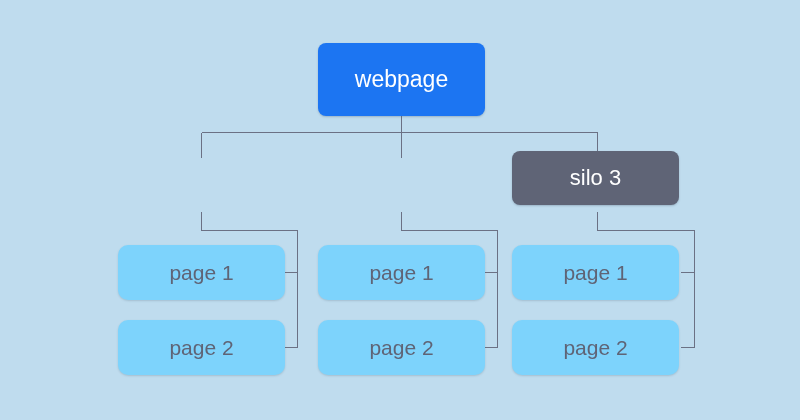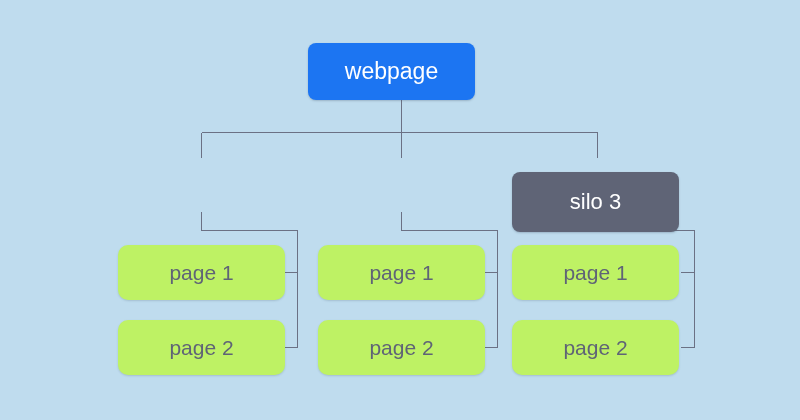--- a/index.html
+++ b/index.html
@@ -48,21 +48,21 @@
     font-size: 23px;
     box-shadow: 0 1px 2px rgba(70,90,110,0.30);
   }
   .node-silo {
     background: #5f6476;
     color: #ffffff;
     font-size: 22px;
     box-shadow: 0 1px 2px rgba(70,90,110,0.30);
   }
   .node-page {
-    background: #bef264;
+    background: #7dd3fc;
     color: #5f6476;
     font-size: 21px;
     border-radius: 10px;
     box-shadow: 0 1px 2px rgba(70,90,110,0.22);
   }
 </style>
 </head>
 <body>
 
 <div id="diagram-root">
@@ -85,39 +85,39 @@
       <path d="M401.5,212 L401.5,230.5 L497.5,230.5 L497.5,347.5"></path>
       <path d="M497.5,272.5 L484,272.5"></path>
       <path d="M497.5,347.5 L484,347.5"></path>
 
       <path d="M597.5,212 L597.5,230.5 L694.5,230.5 L694.5,347.5"></path>
       <path d="M694.5,272.5 L681,272.5"></path>
       <path d="M694.5,347.5 L681,347.5"></path>
     </g>
   </svg>
 
-  <div class="node node-root" style="left:308px; top:43px; width:167px; height:57px;">
+  <div class="node node-root" style="left:318px; top:43px; width:167px; height:73px;">
     <span class="node-label">webpage</span>
   </div>
 
   <div class="node node-page" style="left:118px; top:245px; width:167px; height:55px;">
     <span class="node-label">page 1</span>
   </div>
   <div class="node node-page" style="left:118px; top:320px; width:167px; height:55px;">
     <span class="node-label">page 2</span>
   </div>
 
   <div class="node node-page" style="left:318px; top:245px; width:167px; height:55px;">
     <span class="node-label">page 1</span>
   </div>
   <div class="node node-page" style="left:318px; top:320px; width:167px; height:55px;">
     <span class="node-label">page 2</span>
   </div>
 
-  <div class="node node-silo" style="left:512px; top:172px; width:167px; height:60px;">
+  <div class="node node-silo" style="left:512px; top:151px; width:167px; height:54px;">
     <span class="node-label">silo 3</span>
   </div>
   <div class="node node-page" style="left:512px; top:245px; width:167px; height:55px;">
     <span class="node-label">page 1</span>
   </div>
   <div class="node node-page" style="left:512px; top:320px; width:167px; height:55px;">
     <span class="node-label">page 2</span>
   </div>
 
 </div>

